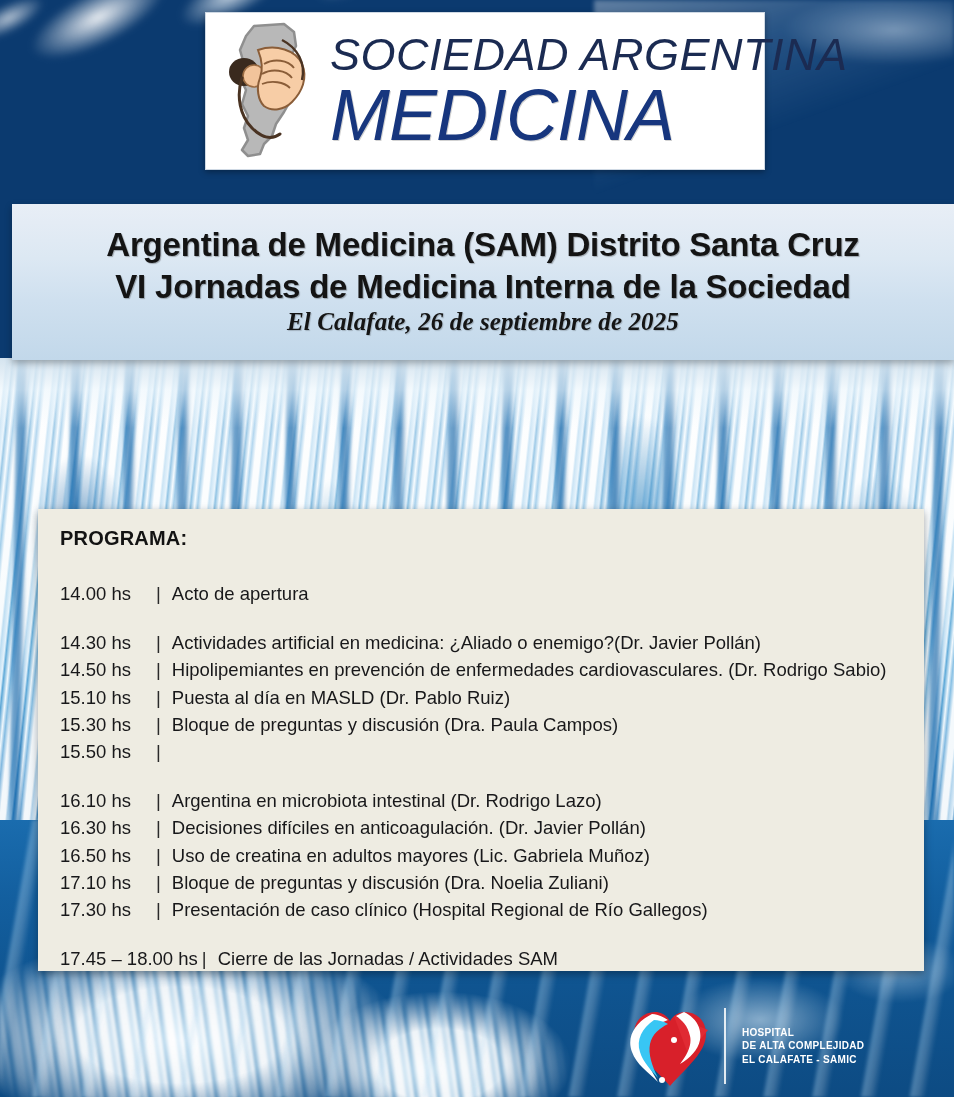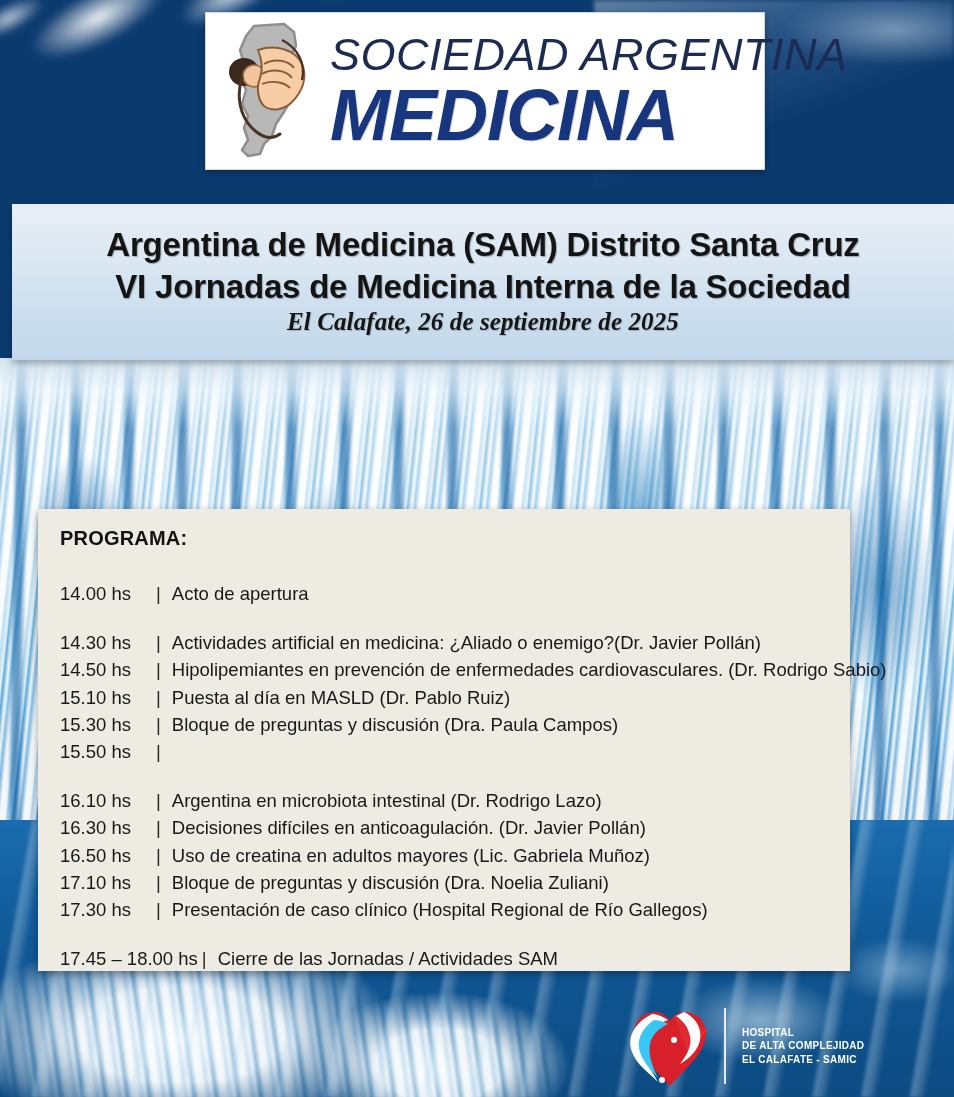--- a/index.html
+++ b/index.html
@@ -111,21 +111,21 @@
   }
   .logo-mark{ width:112px; height:142px; flex:0 0 auto; position:relative; }
   .logo-words{ flex:1 1 auto; padding-left:4px; }
   .logo-line1{
     font-family:"Liberation Sans", sans-serif;
     font-style:italic; font-weight:400; font-size:45px; letter-spacing:.5px;
     color:#1b2b52; line-height:1; white-space:nowrap;
   }
   .logo-line2{
     font-family:"Liberation Sans", sans-serif;
-    font-style:italic; font-weight:bold; font-size:72px; letter-spacing:-1px;
+    font-style:italic; font-weight:normal; font-size:72px; letter-spacing:-1px;
     color:#17367e; line-height:1; margin-top:2px; white-space:nowrap;
     text-shadow:1px 1px 0 rgba(0,0,0,.18);
   }
 
   
   .title-banner{
     position:absolute; left:12px; top:204px; width:942px; height:156px;
     background:linear-gradient(180deg,#e8eef6 0%,#dce8f3 35%,#cfe0ef 62%,#c2d8ea 100%);
     box-shadow:0 3px 7px rgba(0,0,0,.3);
     display:flex; flex-direction:column; align-items:center;
@@ -139,21 +139,21 @@
   }
   .title-sub{
     font-family:"Liberation Serif", serif;
     font-style:italic; font-weight:bold; font-size:25px; color:#151515;
     letter-spacing:.1px;
     text-shadow:1px 1px 1px rgba(0,0,0,.2);
   }
 
   
   .program{
-    position:absolute; left:38px; top:509px; width:812px; height:462px;
+    position:absolute; left:38px; top:509px; width:886px; height:462px;
     background:#eeece2;
     box-shadow:0 3px 8px rgba(0,0,0,.35);
     padding:18px 22px 16px 22px;
   }
   .program-title{
     font-family:"Liberation Sans", sans-serif;
     font-weight:bold; font-size:20px; color:#131313; letter-spacing:.2px;
     margin-bottom:30px;
   }
   .sched-group{ margin-bottom:22px; }

